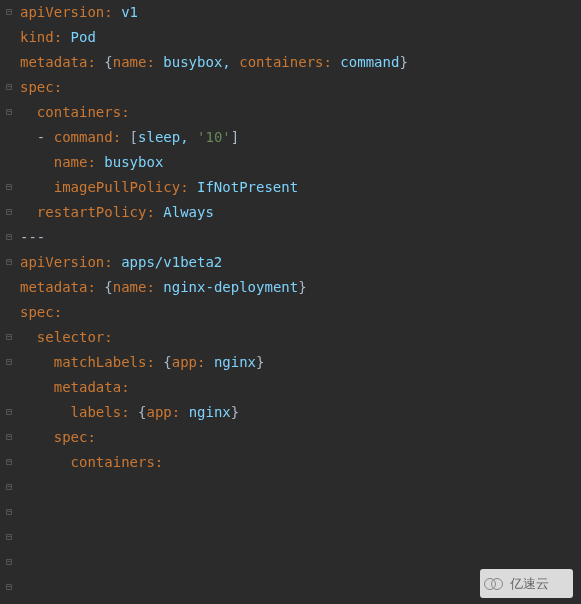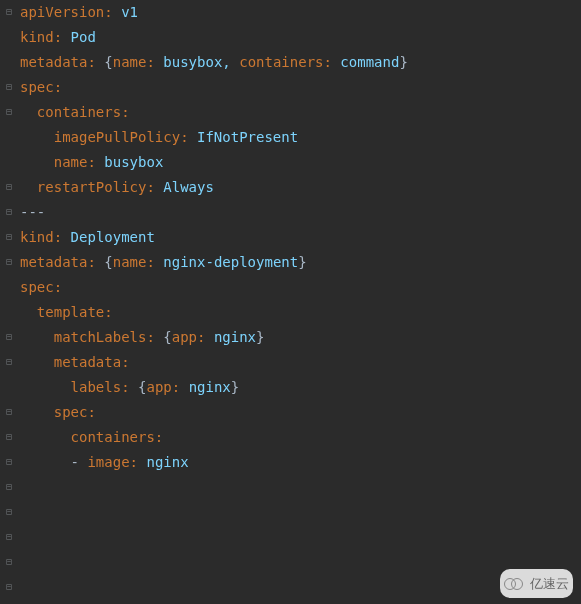--- a/index.html
+++ b/index.html
@@ -65,22 +65,22 @@
     position: absolute;
     right: 8px;
     bottom: 6px;
     display: flex;
     align-items: center;
     gap: 6px;
     background: rgba(250,250,250,0.85);
     color: #666;
     font-family: sans-serif;
     font-size: 13px;
-    padding: 2px 4px 2px 4px;
-    border-radius: 10px;
+    padding: 2px 24px 2px 4px;
+    border-radius: 3px;
   }
   .wm-icon {
     width: 20px;
     height: 14px;
     position: relative;
   }
   .wm-icon::before, .wm-icon::after {
     content: "";
     position: absolute;
     border: 1.5px solid #888;
@@ -111,33 +111,33 @@
       <div class="fold-mark" style="top: 532px;">⊟</div>
       <div class="fold-mark" style="top: 557px;">⊟</div>
       <div class="fold-mark" style="top: 582px;">⊟</div>
     </div>
   <div class="code">
       <div class="line"><span class="key">apiVersion:</span> <span class="val">v1</span></div>
       <div class="line"><span class="key">kind:</span> <span class="val">Pod</span></div>
       <div class="line"><span class="key">metadata:</span> <span class="brace">{</span><span class="key">name:</span> <span class="val">busybox</span><span class="val">, </span><span class="key">containers:</span> <span class="val">command</span><span class="brace">}</span></div>
       <div class="line"><span class="key">spec:</span></div>
       <div class="line">  <span class="key">containers:</span></div>
+      <div class="line">  <span class="dash">- </span><span class="key">command:</span> <span class="brace">[</span><span class="val">sleep</span><span class="val">, </span><span class="str">'10'</span><span class="brace">]</span></div>
+      <div class="line">    <span class="key">name:</span> <span class="val">busybox</span></div>
       <div class="line">    <span class="key">imagePullPolicy:</span> <span class="val">IfNotPresent</span></div>
-      <div class="line">    <span class="key">name:</span> <span class="val">busybox</span></div>
       <div class="line">  <span class="key">restartPolicy:</span> <span class="val">Always</span></div>
       <div class="line"><span class="sep">---</span></div>
-      <div class="line"><span class="key">kind:</span> <span class="val">Deployment</span></div>
+      <div class="line"><span class="key">apiVersion:</span> <span class="val">apps/v1beta2</span></div>
       <div class="line"><span class="key">metadata:</span> <span class="brace">{</span><span class="key">name:</span> <span class="val">nginx-deployment</span><span class="brace">}</span></div>
       <div class="line"><span class="key">spec:</span></div>
-      <div class="line">  <span class="key">template:</span></div>
+      <div class="line">  <span class="key">selector:</span></div>
       <div class="line">    <span class="key">matchLabels:</span> <span class="brace">{</span><span class="key">app:</span> <span class="val">nginx</span><span class="brace">}</span></div>
       <div class="line">    <span class="key">metadata:</span></div>
       <div class="line">      <span class="key">labels:</span> <span class="brace">{</span><span class="key">app:</span> <span class="val">nginx</span><span class="brace">}</span></div>
       <div class="line">    <span class="key">spec:</span></div>
       <div class="line">      <span class="key">containers:</span></div>
-      <div class="line">      <span class="dash">- </span><span class="key">image:</span> <span class="val">nginx</span></div>
     </div>
 </div>
 
 <div class="watermark">
   <span class="wm-icon"></span>
   <span>亿速云</span>
 </div>
 
 </body></html>

